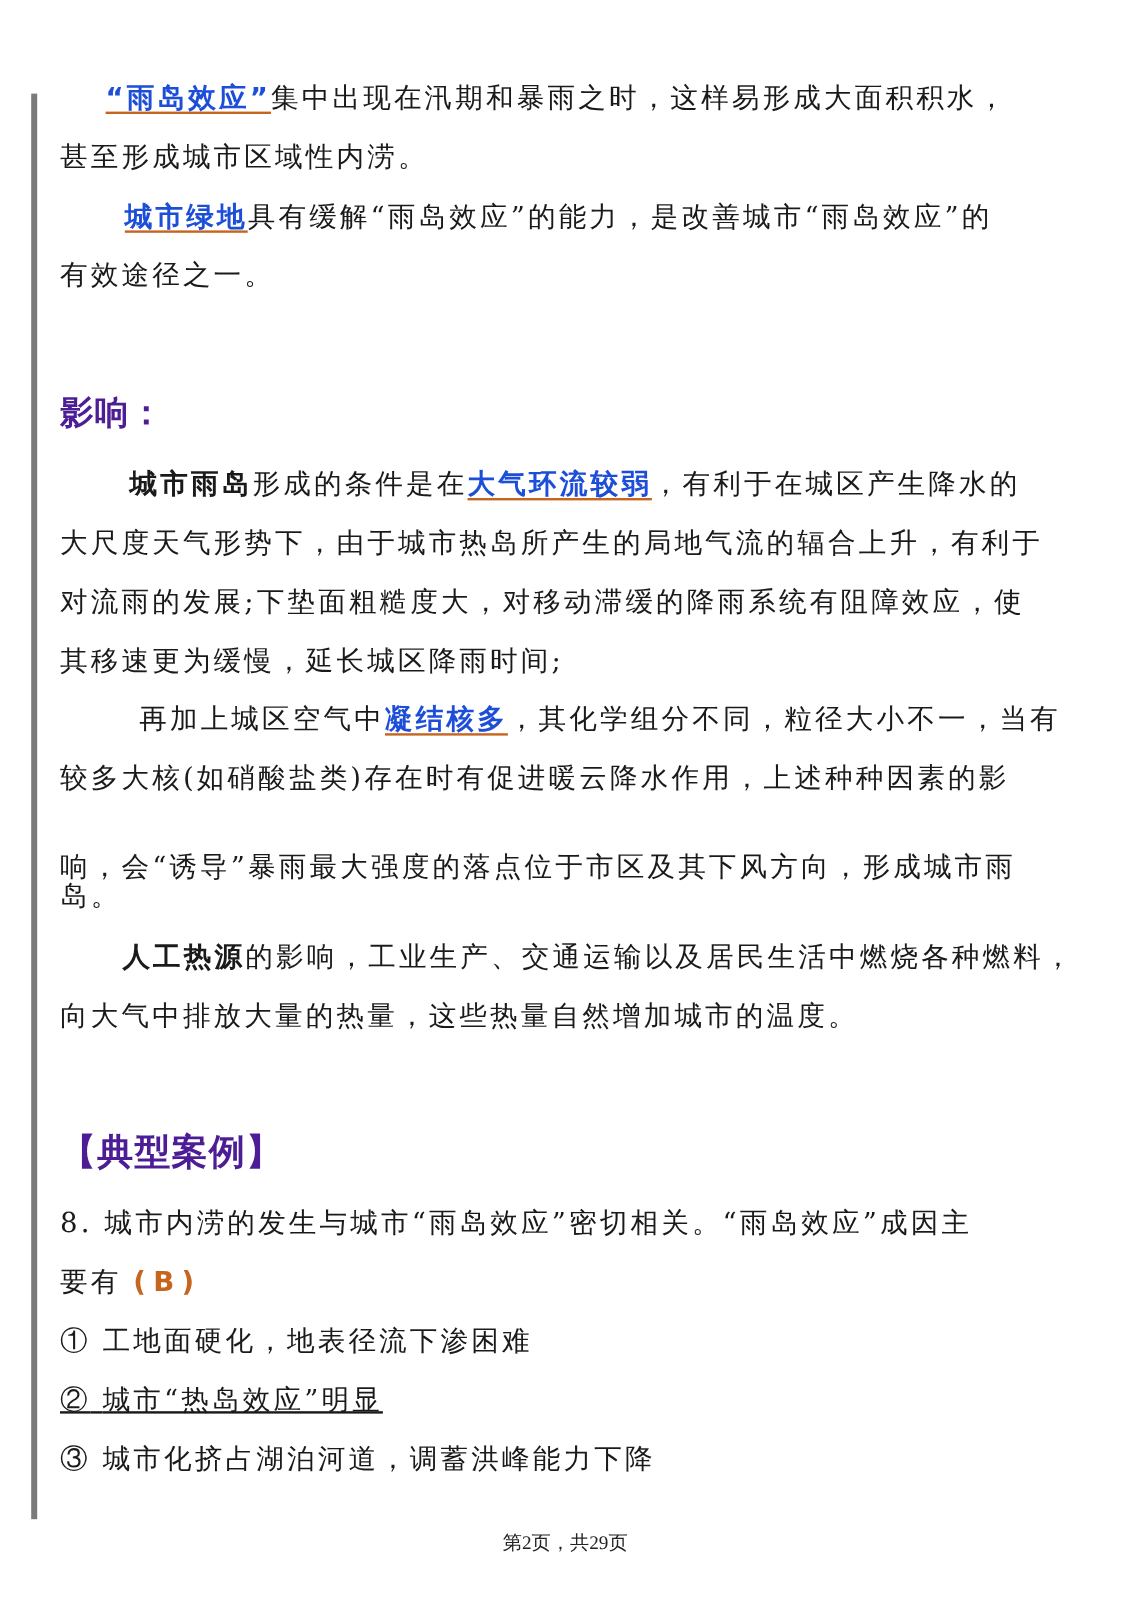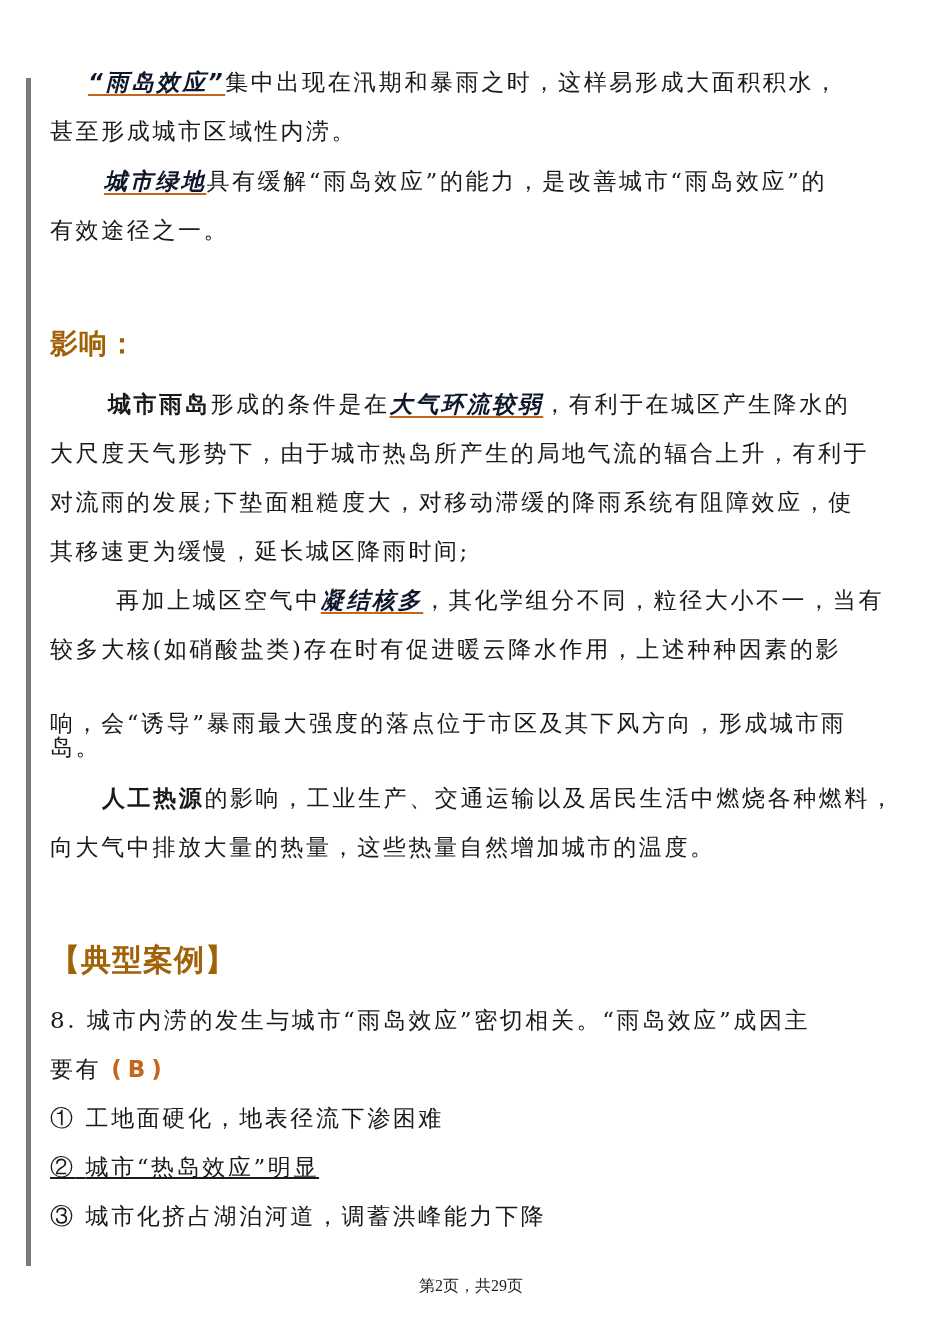--- a/index.html
+++ b/index.html
@@ -31,40 +31,39 @@
     }
     .line {
       position: absolute;
       left: 0;
       white-space: nowrap;
       font-size: 23px;
       letter-spacing: 2.6px;
       line-height: 30px;
     }
     .hl {
-      color: #0f172a;
+      color: #1d4ed8;
       text-decoration: underline;
       text-decoration-color: #c5651e;
       text-underline-offset: 4px;
       font-weight: bold;
       font-family: "DejaVu Sans", "Liberation Sans", sans-serif;
-      font-style: italic;
     }
     .bold {
       font-weight: bold;
       font-family: Liberation Mono, monospace;
     }
     .heading {
       position: absolute;
       left: 0;
       font-size: 28px;
       font-weight: bold;
       font-family: "DejaVu Sans", "Liberation Sans", sans-serif;
       letter-spacing: 1px;
-      color: #a16207;
+      color: #4c1d95;
     }
     .answer {
       color: #c5651e;
       font-weight: bold;
       font-family: "DejaVu Sans", "Liberation Sans", sans-serif;
       letter-spacing: 6px;
     }
     .footer {
       position: absolute;
       left: 0;

